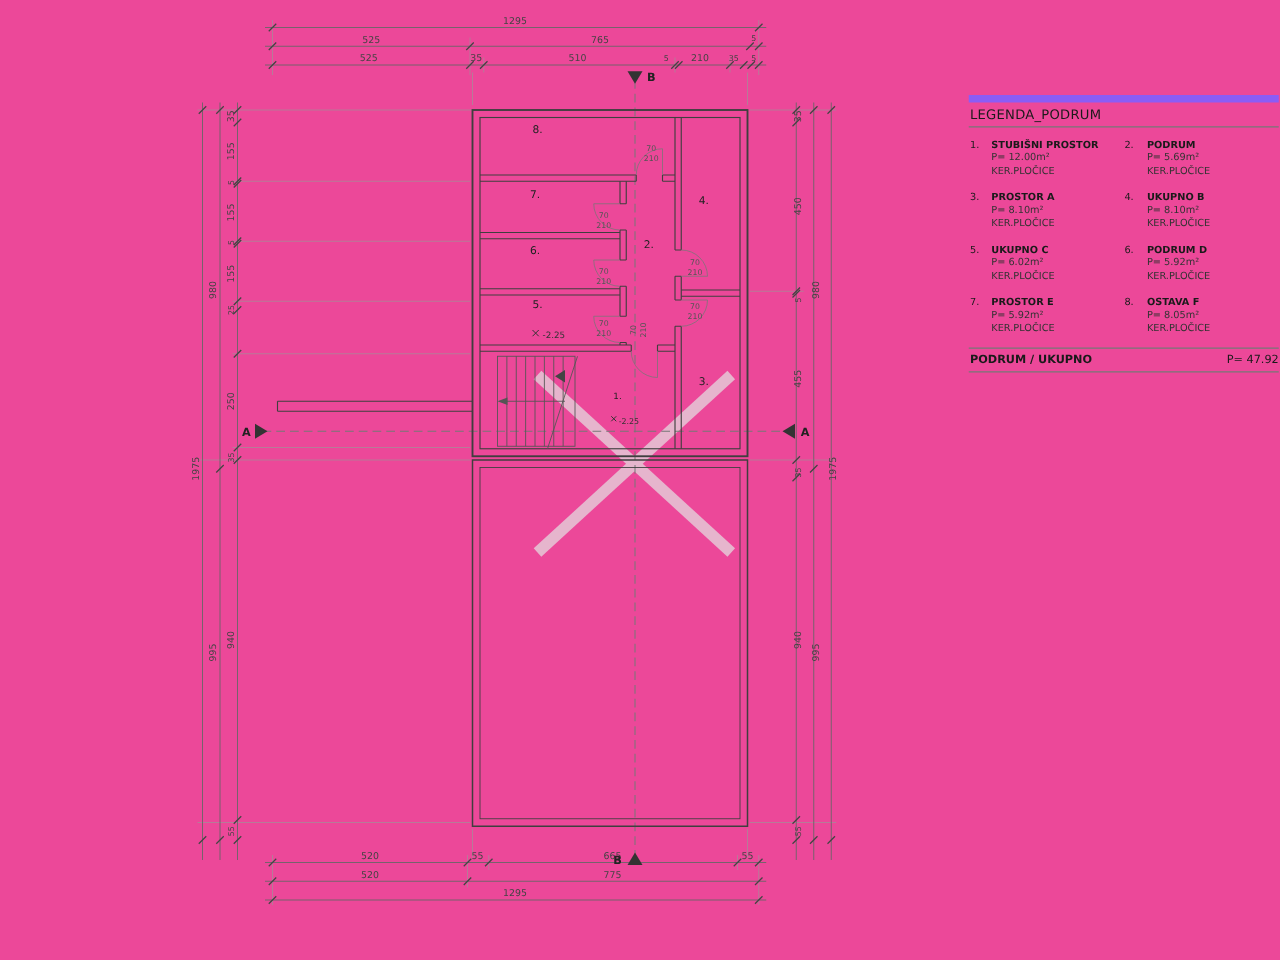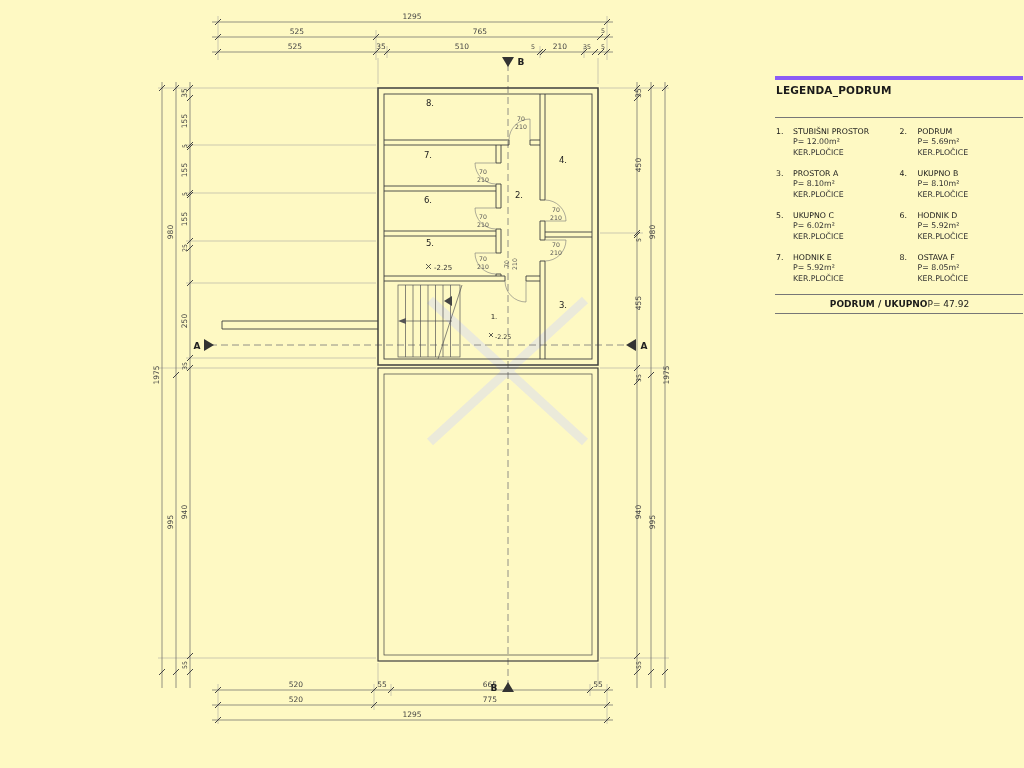--- a/index.html
+++ b/index.html
@@ -1,34 +1,34 @@
 <!DOCTYPE html>
 <html><head>
 <meta charset="utf-8">
 <style>
   html,body{margin:0;padding:0;background:#ffffff;}
   body{width:1024px;height:768px;position:relative;font-family:"DejaVu Sans",sans-serif;}
-  #canvas{position:absolute;inset:0;width:1024px;height:768px;background:#fef9c3;overflow:hidden;}
+  #canvas{position:absolute;inset:0;width:1024px;height:768px;background:#ec4899;overflow:hidden;}
   svg{position:absolute;left:0;top:0;}
   svg text{font-family:"DejaVu Sans",sans-serif;fill:#444;}
   .dim{font-size:7.5px;text-anchor:middle;}
   .dim-s{font-size:6.3px;text-anchor:middle;}
   .room{font-size:8.5px;fill:#222;text-anchor:middle;}
   .room-s{font-size:7px;fill:#222;text-anchor:middle;}
   .door{font-size:6.2px;text-anchor:middle;fill:#555;}
   .lvl{font-size:7px;fill:#333;}
   .lvl-s{font-size:6.3px;fill:#333;}
   .sec{font-size:9px;font-weight:bold;fill:#222;text-anchor:middle;}
   .legend{position:absolute;color:#1a1a1a;}
-  .lg-title{border-top:4px solid #8b5cf6;border-bottom:1px solid #777;font-weight:bold;font-size:10.5px;padding:4px 1px 21px 1px;letter-spacing:.2px;}
+  .lg-title{border-top:6px solid #8b5cf6;border-bottom:1px solid #777;font-weight:normal;font-size:10.5px;padding:4px 1px 3px 1px;letter-spacing:.2px;}
   .lg-grid{display:grid;grid-template-columns:15px 1fr 16px 1fr;column-gap:2px;row-gap:11px;padding:9px 1px 10px 1px;font-size:7.8px;}
   .lg-num{font-size:7.8px;}
-  .lg-name{font-weight:normal;margin-bottom:1px;}
+  .lg-name{font-weight:bold;margin-bottom:1px;}
   .lg-line{color:#333;line-height:1.35;}
-  .lg-total{border-top:1px solid #777;border-bottom:1px solid #777;display:flex;justify-content:center;align-items:center;padding:4px 0 4px 1px;font-size:9px;white-space:nowrap;}
+  .lg-total{border-top:1px solid #777;border-bottom:1px solid #777;display:flex;justify-content:space-between;align-items:center;padding:4px 0 4px 1px;font-size:9px;white-space:nowrap;}
   .lg-total-label{font-weight:bold;}
 </style>
 </head>
 <body>
 
 <div id="canvas">
 
 <svg width="1024" height="768" viewBox="0 0 1024 768">
 
   <g stroke="#e4e4e4" stroke-width="9" opacity="0.7">
@@ -257,27 +257,27 @@
       <div class="lg-line">KER.PLOČICE</div>
     </div>
     <span class="lg-num">5.</span>
     <div class="lg-body">
       <div class="lg-name">UKUPNO C</div>
       <div class="lg-line">P= 6.02m²</div>
       <div class="lg-line">KER.PLOČICE</div>
     </div>
     <span class="lg-num">6.</span>
     <div class="lg-body">
-      <div class="lg-name">HODNIK D</div>
+      <div class="lg-name">PODRUM D</div>
       <div class="lg-line">P= 5.92m²</div>
       <div class="lg-line">KER.PLOČICE</div>
     </div>
     <span class="lg-num">7.</span>
     <div class="lg-body">
-      <div class="lg-name">HODNIK E</div>
+      <div class="lg-name">PROSTOR E</div>
       <div class="lg-line">P= 5.92m²</div>
       <div class="lg-line">KER.PLOČICE</div>
     </div>
     <span class="lg-num">8.</span>
     <div class="lg-body">
       <div class="lg-name">OSTAVA F</div>
       <div class="lg-line">P= 8.05m²</div>
       <div class="lg-line">KER.PLOČICE</div>
     </div>
   </div>

